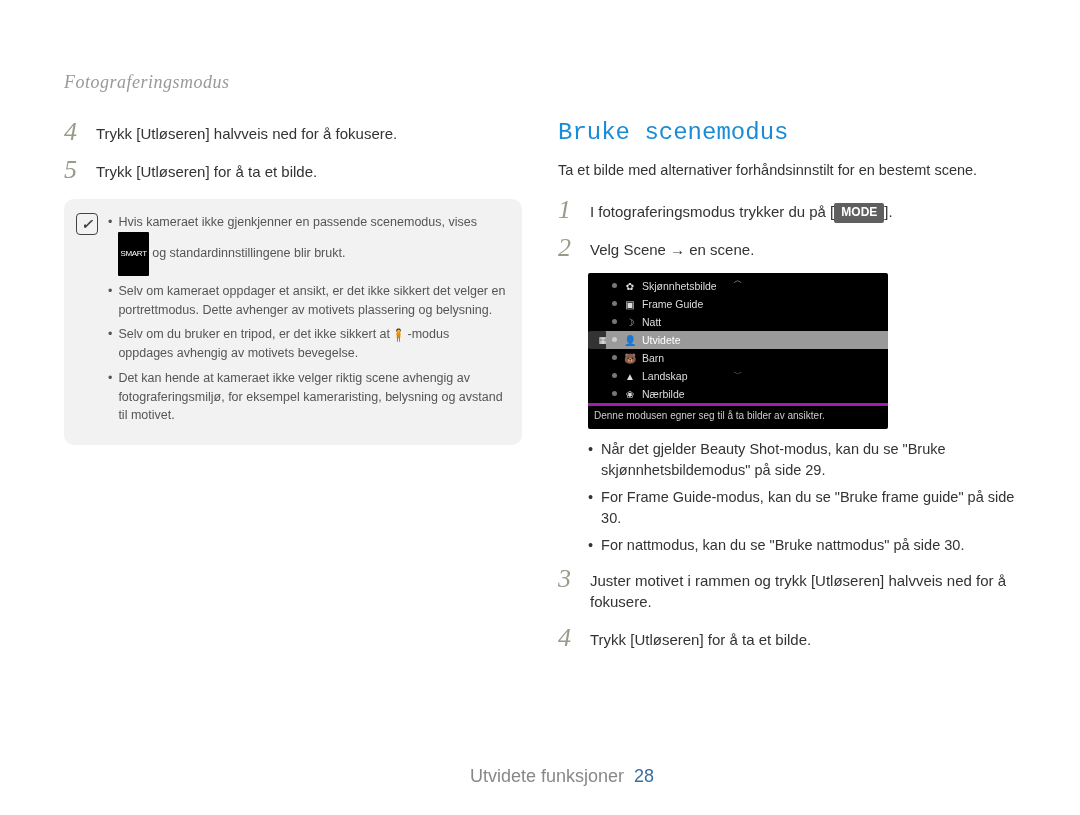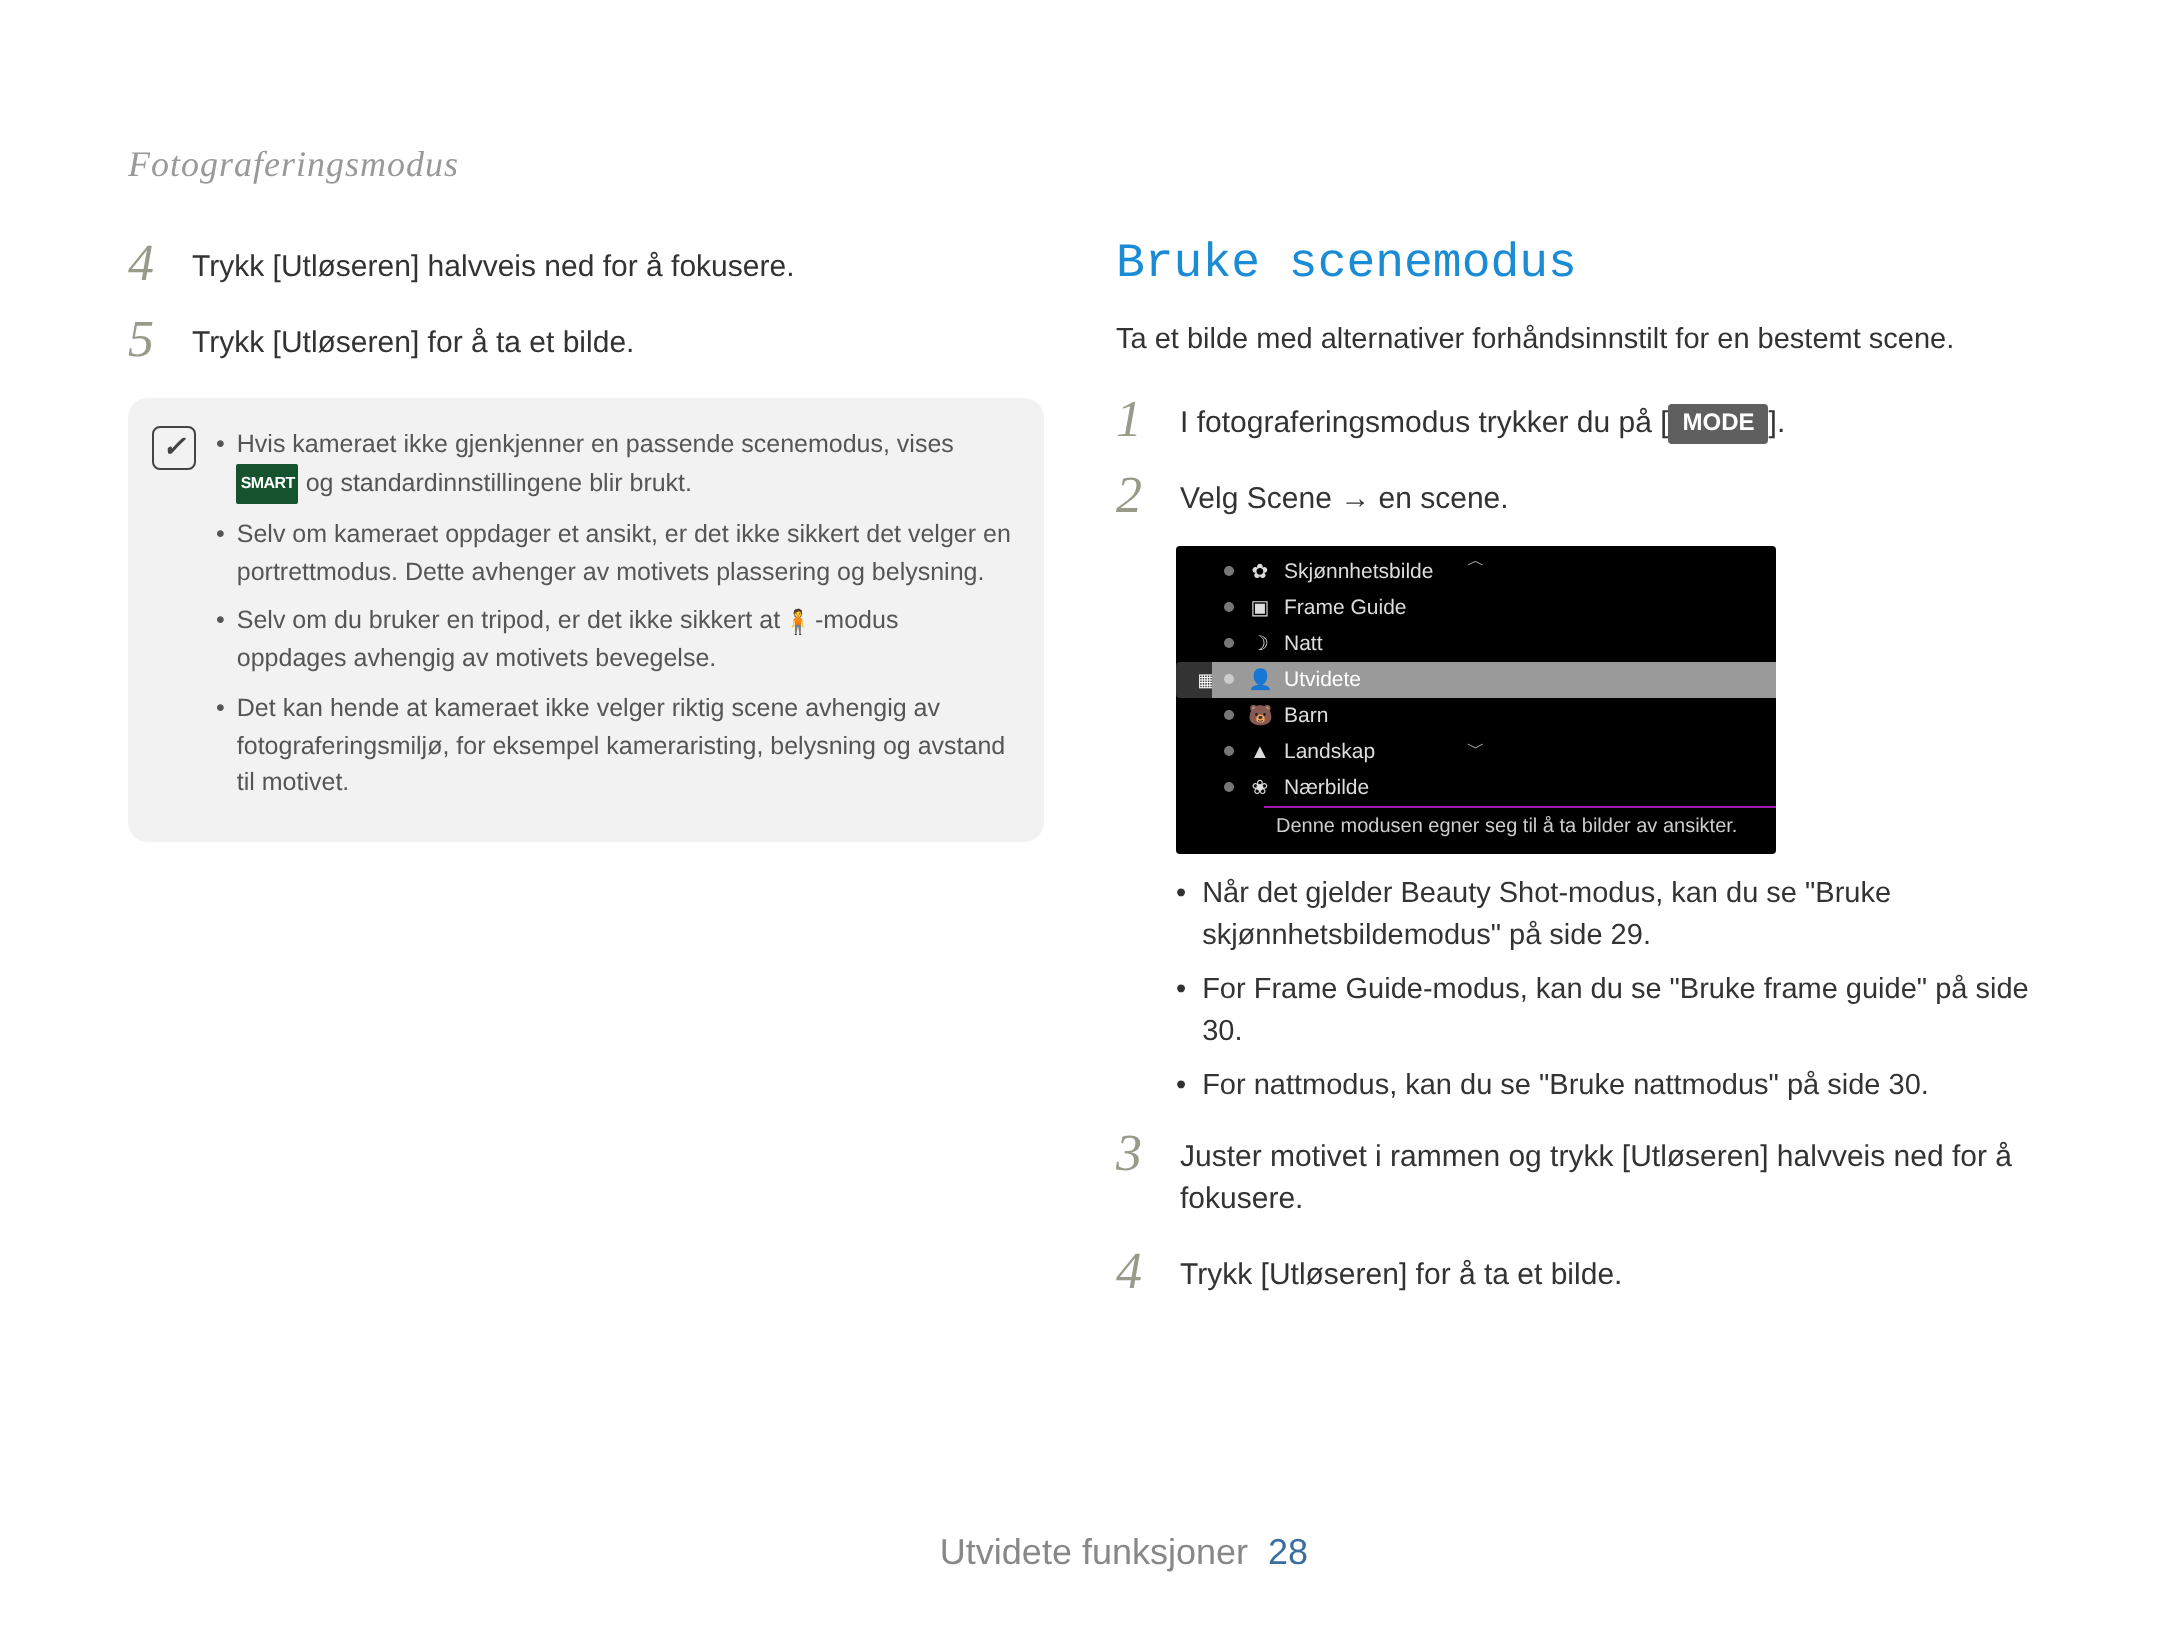--- a/index.html
+++ b/index.html
@@ -180,22 +180,21 @@
       font-size: 9px;
     }
     .chev-up { top: 1px; }
     .chev-down { bottom: 22px; }
     .scene-list-wrap { position: relative; padding: 4px 0 0 18px; }
     .scene-caption {
       font-size: 10px;
       color: #ccc;
       padding: 4px 0 6px 6px;
       line-height: 1.25;
-      border-top: 1px solid #a21caf;
-      margin-left: 44px;
+      border-top: 3px solid #a21caf;
     }
     .scene-icon {
       width: 12px;
       text-align: center;
       font-size: 10px;
     }
     .sub-bullets {
       list-style: none;
       margin: 0 0 10px 30px;
       font-size: 14.5px;
@@ -215,21 +214,21 @@
       position: absolute;
       bottom: 28px;
       left: 0;
       width: 100%;
       text-align: center;
       font-size: 18px;
       color: #888;
       padding-left: 44px;
     }
     .footer .pg { color: #3a6ea0; }
-    .smart-icon { display: inline-block; font-size: 8px; background: #14532d; color: #fff; padding: 4px 2px; border-radius: 1px; vertical-align: middle; letter-spacing: -0.3px; font-weight: bold; }
+    .smart-icon { display: inline-block; font-size: 8px; background: #000000; color: #fff; padding: 16px 2px; border-radius: 1px; vertical-align: middle; letter-spacing: -0.3px; }
   </style>
 </head>
 <body>
 
 <div class="header">Fotograferingsmodus</div>
 
 <div class="columns">
 
   <div class="col">
 

